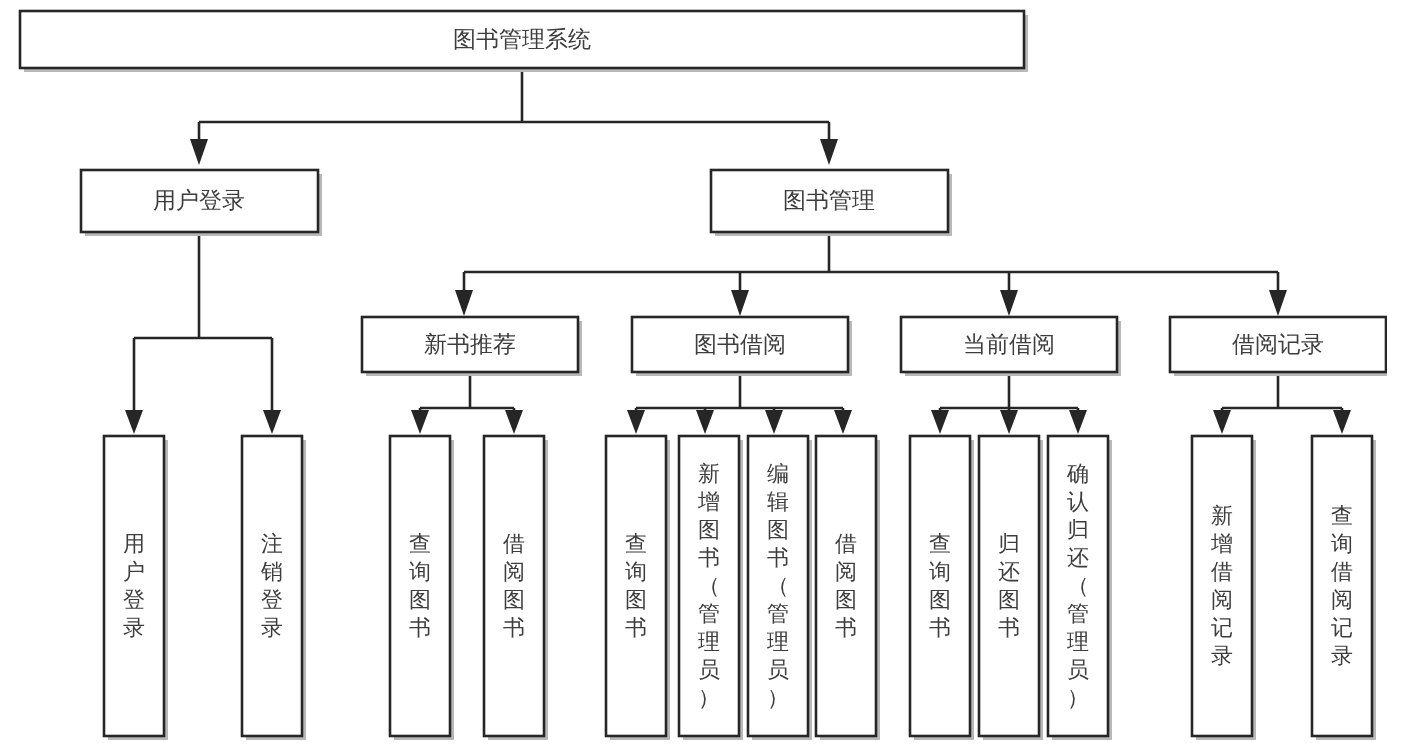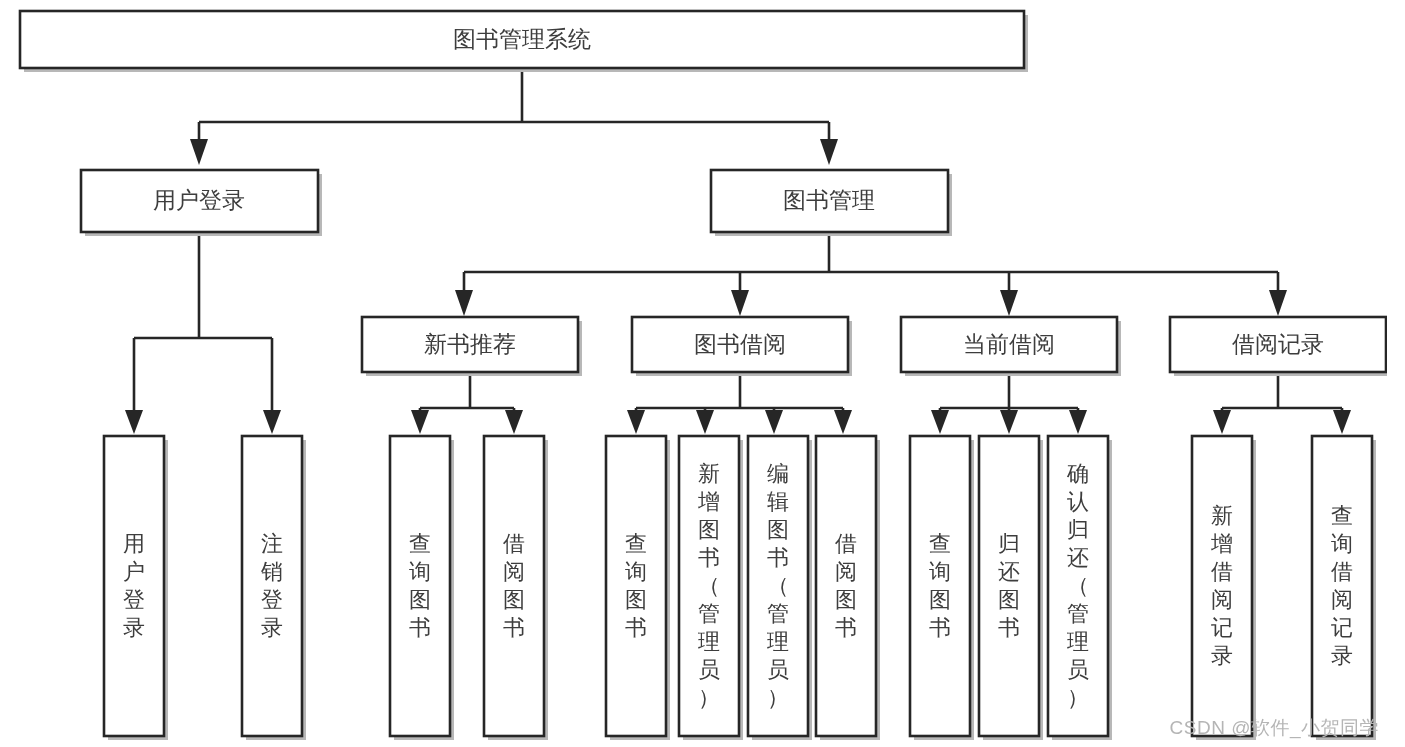--- a/index.html
+++ b/index.html
@@ -254,15 +254,14 @@
 
       <g>
         <rect class="node-shadow" x="1316" y="440" width="60" height="300"></rect>
         <rect class="node-box" x="1312" y="436" width="60" height="300"></rect>
         <text class="node-label-v"><tspan x="1342" y="523">查</tspan><tspan x="1342" y="551">询</tspan><tspan x="1342" y="579">借</tspan><tspan x="1342" y="607">阅</tspan><tspan x="1342" y="635">记</tspan><tspan x="1342" y="663">录</tspan></text>
       </g>
 
     </g>
   </svg>
 
-  <div class="watermark">CSDN @软件_小贺同学</div>
 
 </div>
 
 </body></html>

